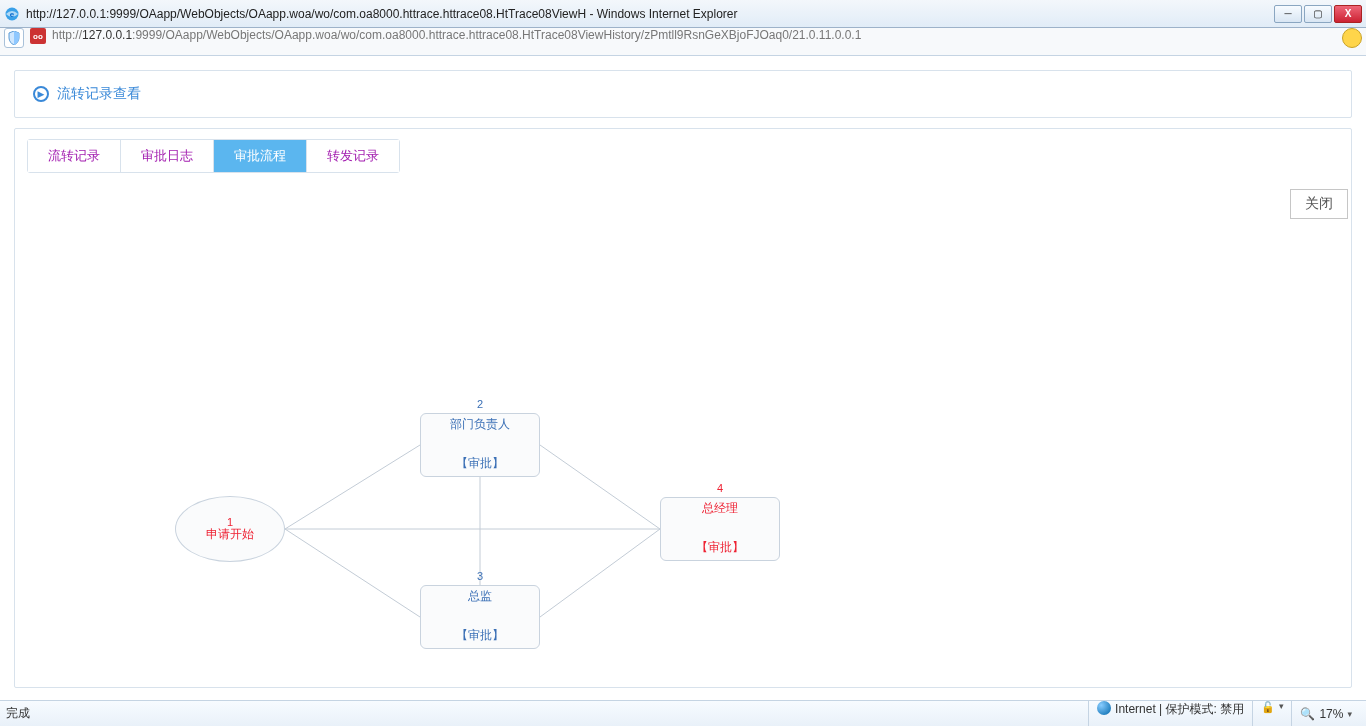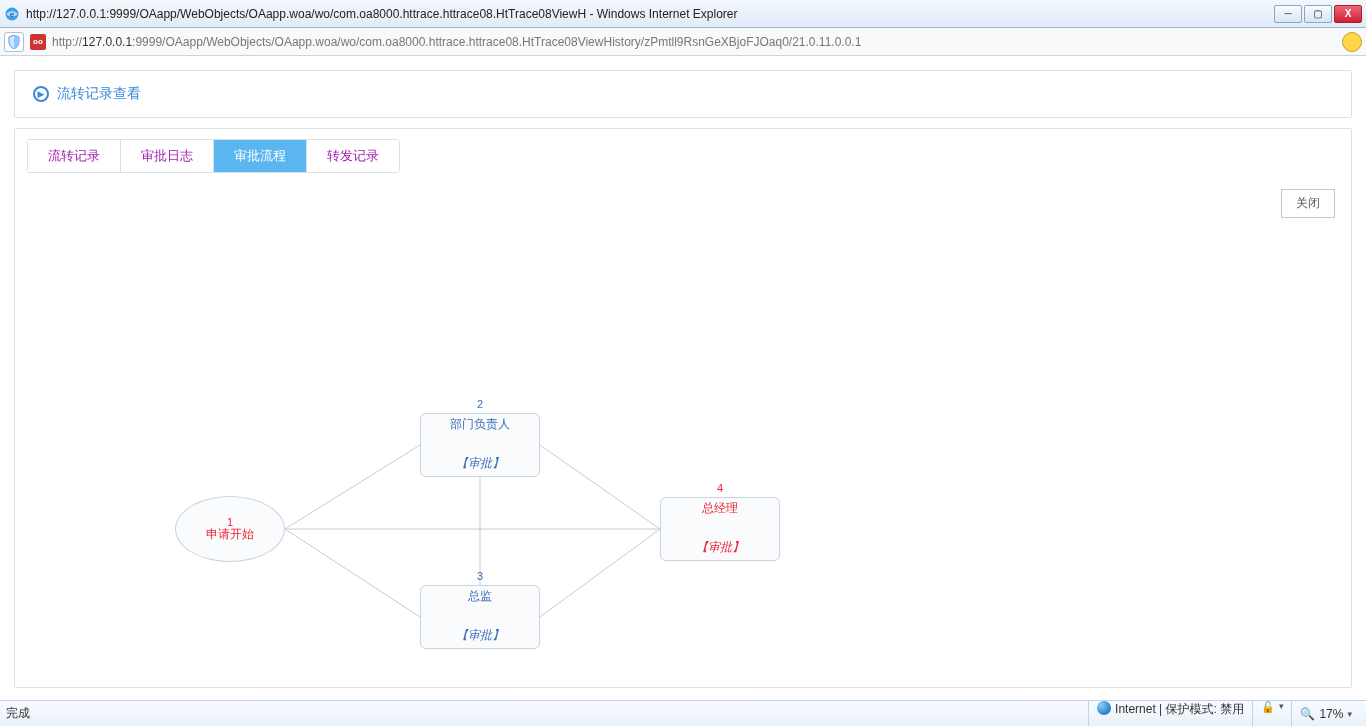--- a/index.html
+++ b/index.html
@@ -7,21 +7,21 @@
 
 
 .titlebar { height: 28px; background: linear-gradient(#f3f7fb, #e1ecf7); border-bottom: 1px solid #9db2c9; display: flex; align-items: center; padding: 0 4px; font-size: 12px; color: #222; }
 .titlebar .ie-icon { width: 16px; height: 16px; margin-right: 6px; display: inline-flex; align-items: center; justify-content: center; }
 .titlebar .title-text { flex: 1; white-space: nowrap; overflow: hidden; }
 .win-btns { display: flex; gap: 2px; }
 .win-btn { width: 28px; height: 18px; border: 1px solid #8aa6c1; border-radius: 2px; background: linear-gradient(#f7fbff,#d9e6f3); font-size: 10px; display:flex;align-items:center;justify-content:center;cursor:default;}
 .win-btn.close { background: linear-gradient(#e67,#c23); color:#fff; border-color:#a22;}
 .win-btn.close span{font-weight:bold;}
 
-.addrbar { height: 28px; border-bottom: 1px solid #c5d4e3; display:flex; align-items:center; padding: 0 4px; font-size:12px; background:#f7f9fb; gap:6px;}
+.addrbar { height: 28px; border-bottom: 1px solid #c5d4e3; display:flex; padding: 0 4px; font-size:12px; background:#f7f9fb; gap:6px;}
 .addrbar .shield { width:20px;height:20px;border:1px solid #a9c1d9;border-radius:3px;display:flex;align-items:center;justify-content:center;background:#fff;}
 .addrbar .url-icon { width:16px;height:16px;background:#c33;border-radius:2px;display:flex;align-items:center;justify-content:center;color:#fff;font-size:8px;font-weight:bold;}
 .addrbar .url { flex:1; color:#777; white-space:nowrap; overflow:hidden;}
 .addrbar .url b { color:#333; font-weight:400;}
 .addrbar .compat { width:20px;height:20px;border-radius:50%;background:#ffd54a;border:1px solid #c9a227;}
 
 
 .page { position:absolute; top:56px; left:0; right:0; bottom:26px; background:#fff; overflow:hidden;}
 .content-shell { margin: 14px; }
 
@@ -29,30 +29,30 @@
 .panel-header { display:flex; align-items:center; gap:8px; padding: 14px 18px; color:#3a89d8; font-size:14px;}
 .panel-header .arrow-icon { width:16px;height:16px;border:2px solid #3a89d8;border-radius:50%;display:flex;align-items:center;justify-content:center;color:#3a89d8;font-size:9px;}
 
 .panel-body { border:1px solid #d8e2ec; border-radius:2px; margin-top:10px; padding: 10px 12px 200px 12px; position:relative; min-height: 560px;}
 
 .tabs { display:flex; border:1px solid #d8e2ec; border-radius:3px; width:max-content;}
 .tab { padding: 7px 20px; font-size:13px; color:#a21caf; border-right:1px solid #d8e2ec; cursor:pointer; background:#fff;}
 .tab:last-child{border-right:none;}
 .tab.active { background:#5bb6ef; color:#fff;text-align:center;}
 
-.close-btn { position:absolute; right:16px; top:60px; border:1px solid #c6c6c6; background:#fff; padding:5px 14px; font-size:12px; color:#555; cursor:pointer;}
+.close-btn { position:absolute; right:3px; top:60px; border:1px solid #c6c6c6; background:#fff; padding:5px 14px; font-size:14px; color:#555; cursor:pointer;}
 
 
 .flow-canvas { position:absolute; left:0; top:120px; width:100%; height:440px; }
 .flow-canvas svg { position:absolute; left:0; top:0; width:100%; height:100%; pointer-events:none;}
 .node { position:absolute; border:1px solid #c9d3de; border-radius:6px; background:#fafbfc; font-size:12px; display:flex; flex-direction:column; align-items:center; justify-content:space-between; padding:4px 0;}
 .node.rect { width:120px; height:64px;}
 .node .num { color:#3a6fb5; font-size:11px; position:absolute; top:-16px;}
 .node .title { margin-top:-2px;}
-.node .action { margin-top:auto;font-style:italic;}
+.node .action { margin-top:auto;}
 .node.start { width:110px; height:66px; border-radius:50%; justify-content:center;}
 .node.start .num { position:static; color:#e23; }
 .node.start .title { color:#e23;}
 .node .blue { color:#3a6fb5;}
 .node .red { color:#e23;}
 
 
 .statusbar { position:absolute; bottom:0; left:0; right:0; height:26px; border-top:1px solid #c5d4e3; background:linear-gradient(#f7fbff,#e9f1f9); display:flex; align-items:center; font-size:12px; padding:0 6px; color:#333;}
 .statusbar .left { flex:1;}
 .statusbar .seg { display:flex; gap:4px; padding:0 8px; border-left:1px solid #c5d4e3; height:100%;}

